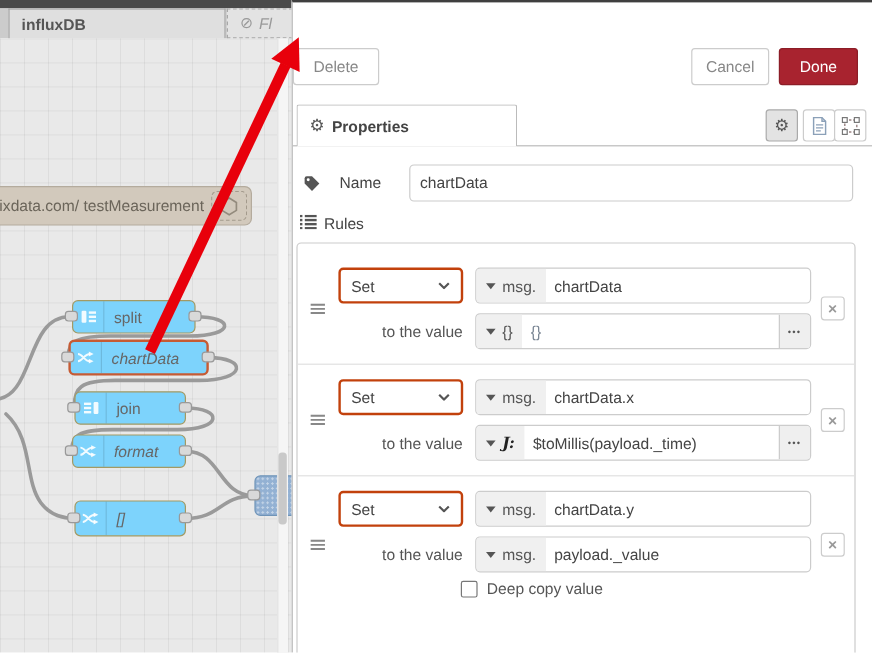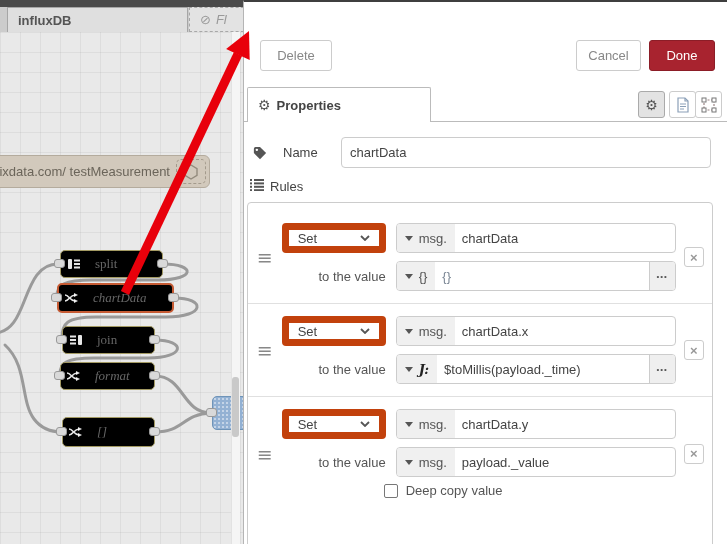--- a/index.html
+++ b/index.html
@@ -18,22 +18,22 @@
   .wtab .nosym { font-family:"DejaVu Sans", sans-serif; font-size:13px; color:#999; }
   .workspace {
     position:absolute; left:0; top:32px; width:243px; height:512px; background:#e9e9e9;
     background-image:
       linear-gradient(to right, rgba(0,0,0,0.05) 1px, transparent 1px),
       linear-gradient(to bottom, rgba(0,0,0,0.05) 1px, transparent 1px);
     background-size:20px 20px;
   }
   svg.wires { position:absolute; left:0; top:0; width:243px; height:544px; pointer-events:none; }
   .node {
-    position:absolute; display:flex; background:#000000; border:1px solid #a39a63;
-    border-radius:5px; overflow:hidden;font-family:Liberation Serif, serif;
+    position:absolute; display:flex; background:#7dd3fc; border:1px solid #a39a63;
+    border-radius:5px; overflow:hidden;
   }
   .node.selected { border:2px solid #c65b34; }
   .node .nicon { width:26px; flex:none; display:flex; align-items:center; justify-content:center;
                  border-right:1px solid rgba(0,0,0,0.12); }
   .node .nlabel { flex:1; display:flex; align-items:center; padding:0 8px; font-size:13px; color:#666; white-space:nowrap; }
   .node .nlabel.ital { font-style:italic; }
   .influx-node {
     position:absolute; left:-44px; top:155px; width:254px; height:33px;
     background:#d2c9bc; border:1px solid #b4ab9d; border-radius:6px;
     display:flex; align-items:center;
@@ -57,21 +57,21 @@
                    background:#c9c9c9; border-radius:3px; }
   
   .panel { position:absolute; left:243px; top:0; width:484px; height:544px; background:#fff;
            border-left:1px solid #b5b5b5; border-top:2px solid #3f3f3f; }
   .p-title { position:absolute; left:0; top:0; width:100%; height:29px; line-height:29px;
              padding-left:9px; font-size:14px; font-weight:bold; color:#444;
              border-bottom:1px solid #e8e8e8; }
   .btn { position:absolute; top:38px; height:31px; background:#fff; border:1px solid #ccc;
          border-radius:3px; font-size:13px; color:#888; display:flex; align-items:center;
          justify-content:center; cursor:pointer; }
-  .btn-delete { left:16px; width:72px; }
+  .btn-delete { left:0; width:72px; }
   .btn-cancel { right:86px; width:65px; }
   .btn-done { right:12px; width:66px; background:#a8232f; border-color:#8c1d27; color:#fff; }
   .tabline { position:absolute; left:0; top:119px; width:100%; height:1px; background:#bbb; }
   .ptab { position:absolute; left:3px; top:85px; width:184px; height:35px; background:#fff;
           border:1px solid #bbb; border-bottom:none; border-radius:2px 2px 0 0; z-index:2;
           display:flex; align-items:center; gap:6px; padding-left:10px;
           font-size:13px; font-weight:bold; color:#444; }
   .gearchar { font-family:"DejaVu Sans", sans-serif; font-weight:normal; color:#555; font-size:14px; }
   .mini-btn { position:absolute; top:89px; width:27px; height:27px; border:1px solid #ccc;
               border-radius:3px; background:#fff; display:flex; align-items:center; justify-content:center; }
@@ -83,21 +83,21 @@
   .ruleslabel { position:absolute; left:6px; top:177px; display:flex; align-items:flex-start; gap:6px;
                 font-size:13px; color:#444; }
   .rulesbox { position:absolute; left:3px; top:200px; width:466px; height:360px;
               border:1px solid #ccc; border-radius:4px; background:#fff; padding-top:8px; }
   .rule { display:flex; align-items:center; border-bottom:1px solid #e0e0e0; }
   .rule:last-child { border-bottom:none; }
   .rule .handle { width:37px; text-align:center; font-family:"DejaVu Sans",sans-serif;
                   font-size:19px; color:#888; cursor:grab; }
   .rcontent { flex:1; display:flex; flex-direction:column; gap:8px; padding:12px 0; }
   .rrow { display:flex; gap:10px; align-items:center; }
-  .sel { width:104px; height:30px; border:7px solid #c2410c; border-radius:4px; background:#fff;
+  .sel { width:104px; height:30px; border:2px solid #c2410c; border-radius:4px; background:#fff;
          display:flex; align-items:center; justify-content:space-between; padding:0 9px;
          font-size:13px; color:#444; cursor:pointer; }
   .tolabel { width:104px; text-align:right; font-size:13px; color:#555; }
   .tinput { width:280px; height:30px; border:1px solid #ccc; border-radius:4px; background:#fff;
             display:flex; align-items:stretch; overflow:hidden; }
   .tprefix { background:#f0f0f0; display:flex; align-items:center; gap:6px; padding:0 8px;
              font-size:13px; color:#555; flex:none; }
   .caret { width:0; height:0; border-left:4px solid transparent; border-right:4px solid transparent;
            border-top:5px solid #555; }
   .tvalue { flex:1; display:flex; align-items:center; padding:0 7px; font-size:13px; color:#444;

